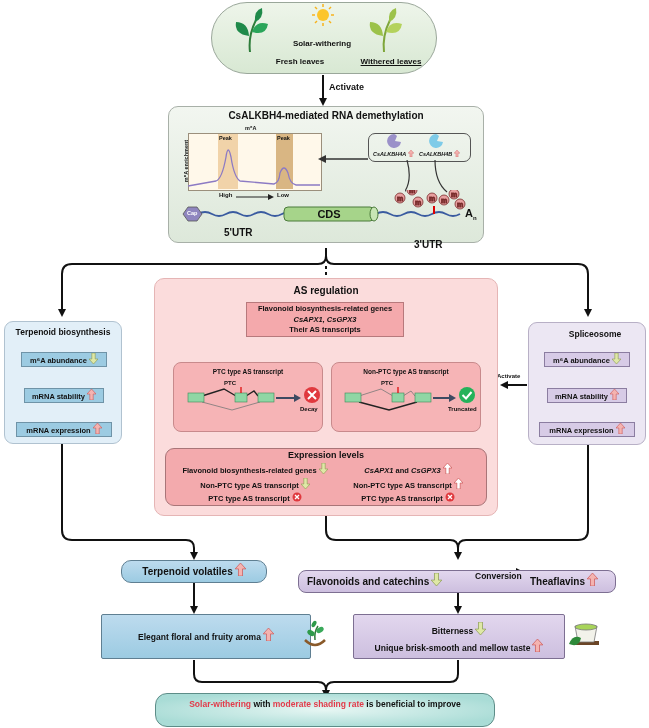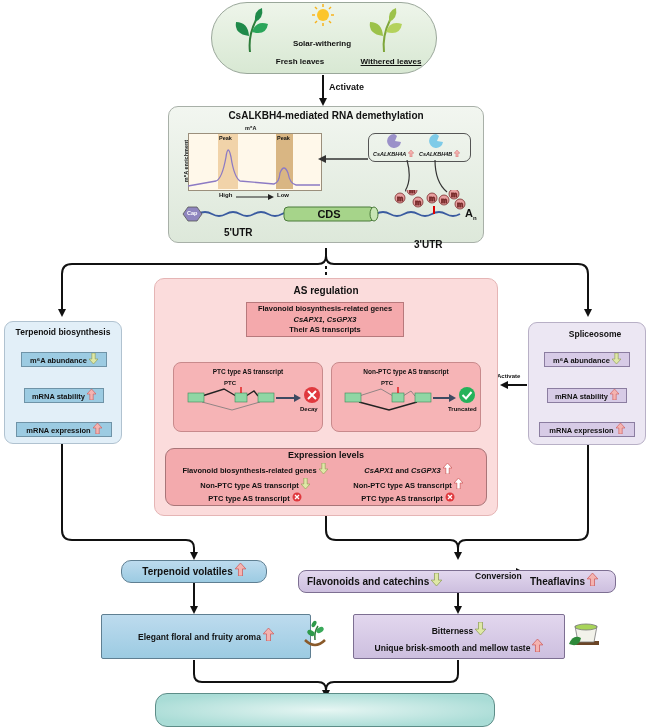--- a/index.html
+++ b/index.html
@@ -301,16 +301,17 @@
       </svg></div>
 </div>
 <svg class="abs" style="left:567px;top:620px" width="34" height="30">
   <rect x="6" y="21" width="26" height="4" fill="#6b4526"></rect>
   <path d="M8,6 L30,6 L27,22 L11,22z" fill="#f2f2ea" stroke="#777" stroke-width="0.8"></path>
   <ellipse cx="19" cy="7" rx="11" ry="3" fill="#a8d45a" stroke="#777" stroke-width="0.8"></ellipse>
   <path d="M2,24 Q6,14 14,18 Q12,28 2,24z" fill="#2e8a3a"></path>
 </svg>
 
 <div class="box b center" style="left:155px;top:693px;width:340px;height:34px;border-radius:12px;background:radial-gradient(ellipse at center,#e6f6f3 0%,#a9dcd6 80%);border-color:#5d8d88;font-size:8.5px;line-height:12px;padding-top:4px;">
+  <div><span class="red">Solar-withering</span><span> with </span><span class="red">moderate shading rate</span><span> is beneficial to improve</span></div>
 </div>
 
 <div class="abs b" style="left:397px;top:194px;font-size:5px;color:#5a1515;line-height:6px;">
 </div>
 
 </body></html>

